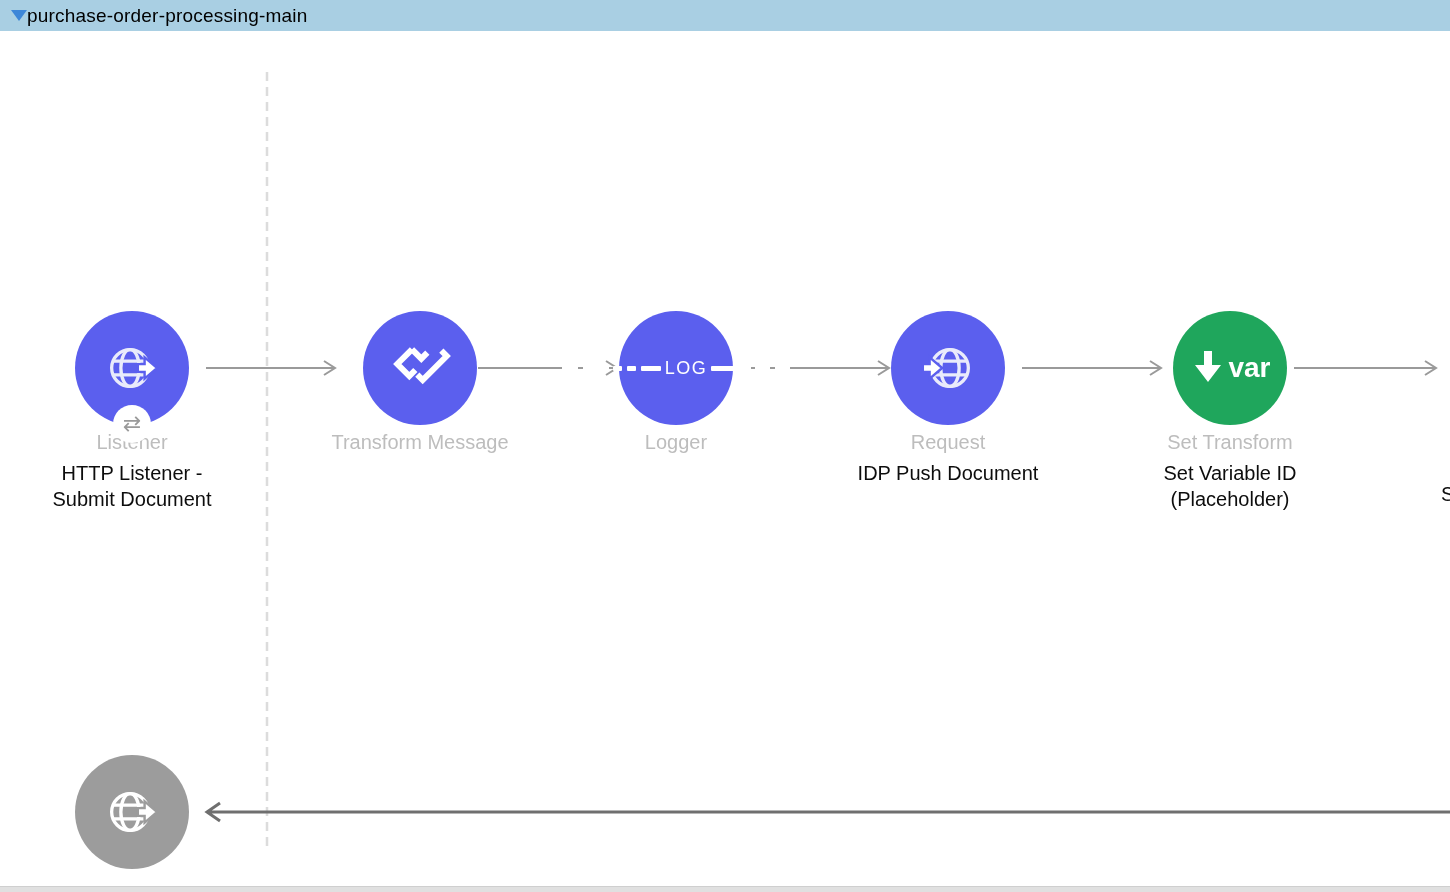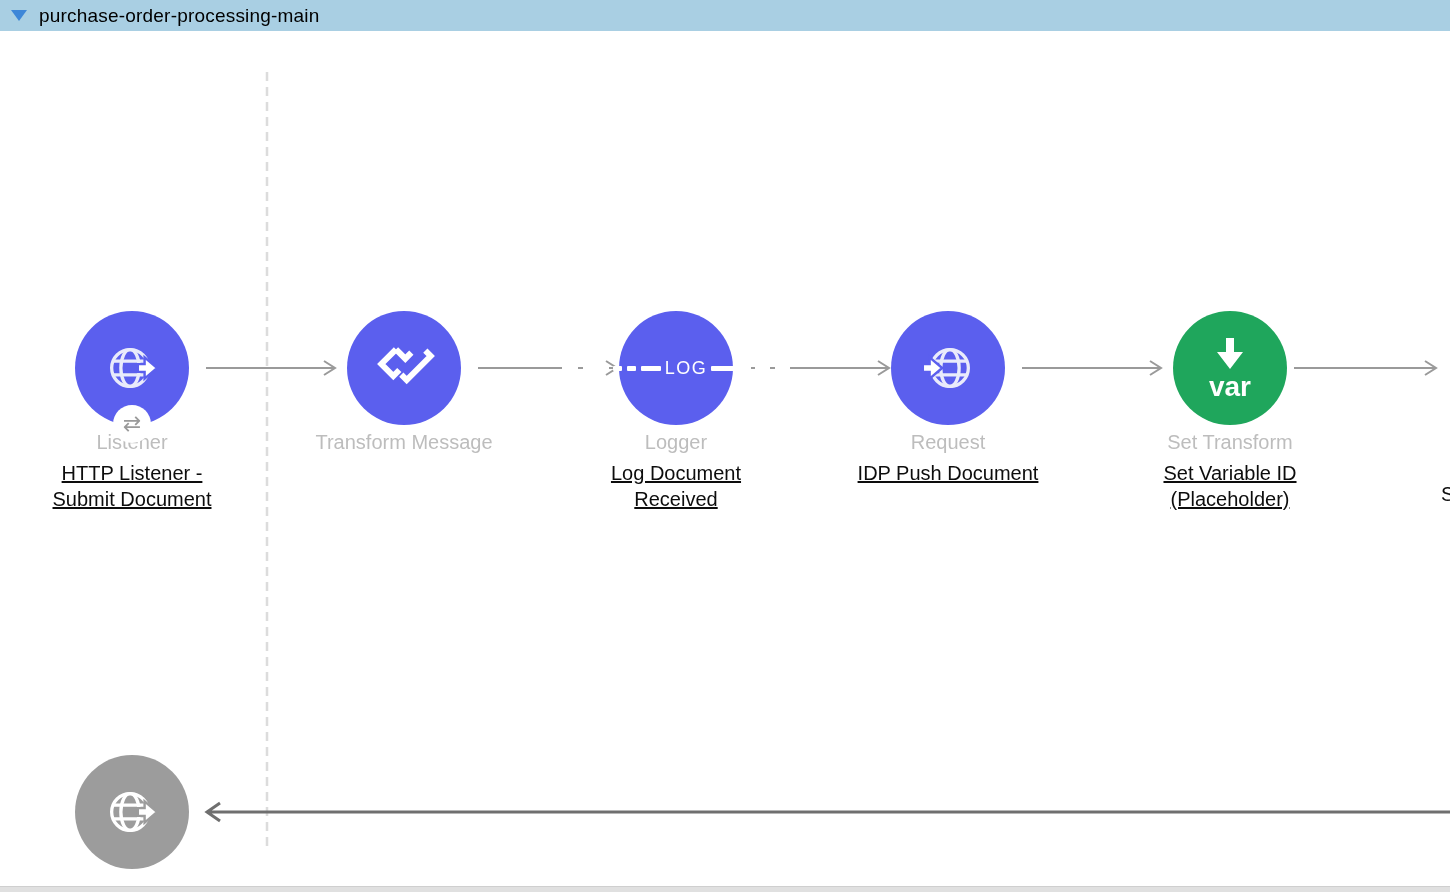--- a/index.html
+++ b/index.html
@@ -10,52 +10,52 @@
   
   .flow-header{
     position:absolute;top:0;left:0;width:1450px;height:31px;
     background:#a9cfe3;display:flex;align-items:center;cursor:pointer;
   }
   .tri-down{
     width:0;height:0;margin-left:11px;
     border-left:8px solid transparent;border-right:8px solid transparent;
     border-top:11px solid #3e87d8;
   }
-  .flow-title{margin-left:12px;font-size:19px;letter-spacing:.2px;color:#000;}
+  .flow-title{font-size:19px;letter-spacing:.2px;color:#000;}
 
   
   .overlay{position:absolute;top:0;left:0;width:1450px;height:892px;pointer-events:none;}
 
   
   .node{position:absolute;top:311px;width:240px;display:flex;flex-direction:column;align-items:center;}
   .circle{
     width:114px;height:114px;border-radius:50%;
     display:flex;align-items:center;justify-content:center;position:relative;
   }
   .purple{background:#5b5fee;}
   .green{background:#1fa65c;}
   .graybg{background:#9c9c9c;}
   .type-label{margin-top:6px;font-size:20px;color:#bdbdbd;white-space:nowrap;}
-  .name{margin-top:6px;font-size:20px;line-height:26px;color:#0d0d0d;text-align:center;width:195px;text-decoration:underline;}
+  .name{margin-top:6px;font-size:20px;line-height:26px;color:#0d0d0d;text-align:center;width:195px;}
 
   .badge{
     position:absolute;left:50%;bottom:-18px;transform:translateX(-50%);
     width:38px;height:38px;border-radius:50%;background:#fff;
     color:#9a9a9a;font-size:22px;line-height:38px;text-align:center;
     font-family:"DejaVu Sans",sans-serif;
   }
 
   
   .log-icon{display:flex;flex-direction:row;align-items:center;gap:4px;}
   .log-row{display:flex;gap:5px;align-items:center;}
   .lb{height:5px;background:#fff;border-radius:1px;}
   .log-text{color:#fff;font-size:18px;line-height:16px;letter-spacing:1.5px;margin:1px 0;}
 
   
-  .var-icon{display:flex;flex-direction:column;align-items:center;gap:1px;}
+  .var-icon{display:flex;flex-direction:row;align-items:center;gap:1px;}
   .var-text{color:#fff;font-size:28px;font-weight:600;line-height:26px;}
 
   
   .return-node{position:absolute;left:75px;top:755px;}
 
   
   .clip-label{position:absolute;left:1441px;top:483px;font-size:20px;color:#0d0d0d;}
 
   
   .hscrollbar{
@@ -97,21 +97,21 @@
         <path d="M13 25 H47 M13 39 H47"></path>
       </g>
       <path d="M38 28 h7 v-7 l13 11 -13 11 v-7 h-7 z" fill="#ffffff" stroke="#5b5fee" stroke-width="2.5"></path>
     </svg>
     <div class="badge">⇄</div>
   </div>
   <div class="type-label">Listener</div>
   <div class="name">HTTP Listener - Submit Document</div>
 </div>
 
-<div class="node" style="left:284px">
+<div class="node" style="left:300px">
   <div class="circle purple">
     <svg width="64" height="54" viewBox="0 0 96 76">
       <g fill="none" stroke="#ffffff" stroke-width="9" stroke-linejoin="miter">
         <path d="M36 10 L14 32 L32 50 L41 41"></path>
         <path d="M36 10 L50 24 L59 15"></path>
         <path d="M80 12 L88 20 L52 56 L44 48"></path>
       </g>
     </svg>
   </div>
   <div class="type-label">Transform Message</div>
@@ -134,21 +134,20 @@
           <div class="lb" style="width:26px"></div>
           <div class="lb" style="width:9px"></div>
         </div>
       <div class="log-row">
           <div class="lb" style="width:15px"></div>
           <div class="lb" style="width:15px"></div>
         </div>
     </div>
   </div>
   <div class="type-label">Logger</div>
-  <div class="name">Log Document Received</div>
 </div>
 
 <div class="node" style="left:828px">
   <div class="circle purple">
     <svg width="62" height="62" viewBox="0 0 64 64">
       <g fill="none" stroke="#e9ebfb" stroke-width="3.4">
         <circle cx="34" cy="32" r="19"></circle>
         <ellipse cx="34" cy="32" rx="9.5" ry="19"></ellipse>
         <path d="M17 25 H51 M17 39 H51"></path>
       </g>

